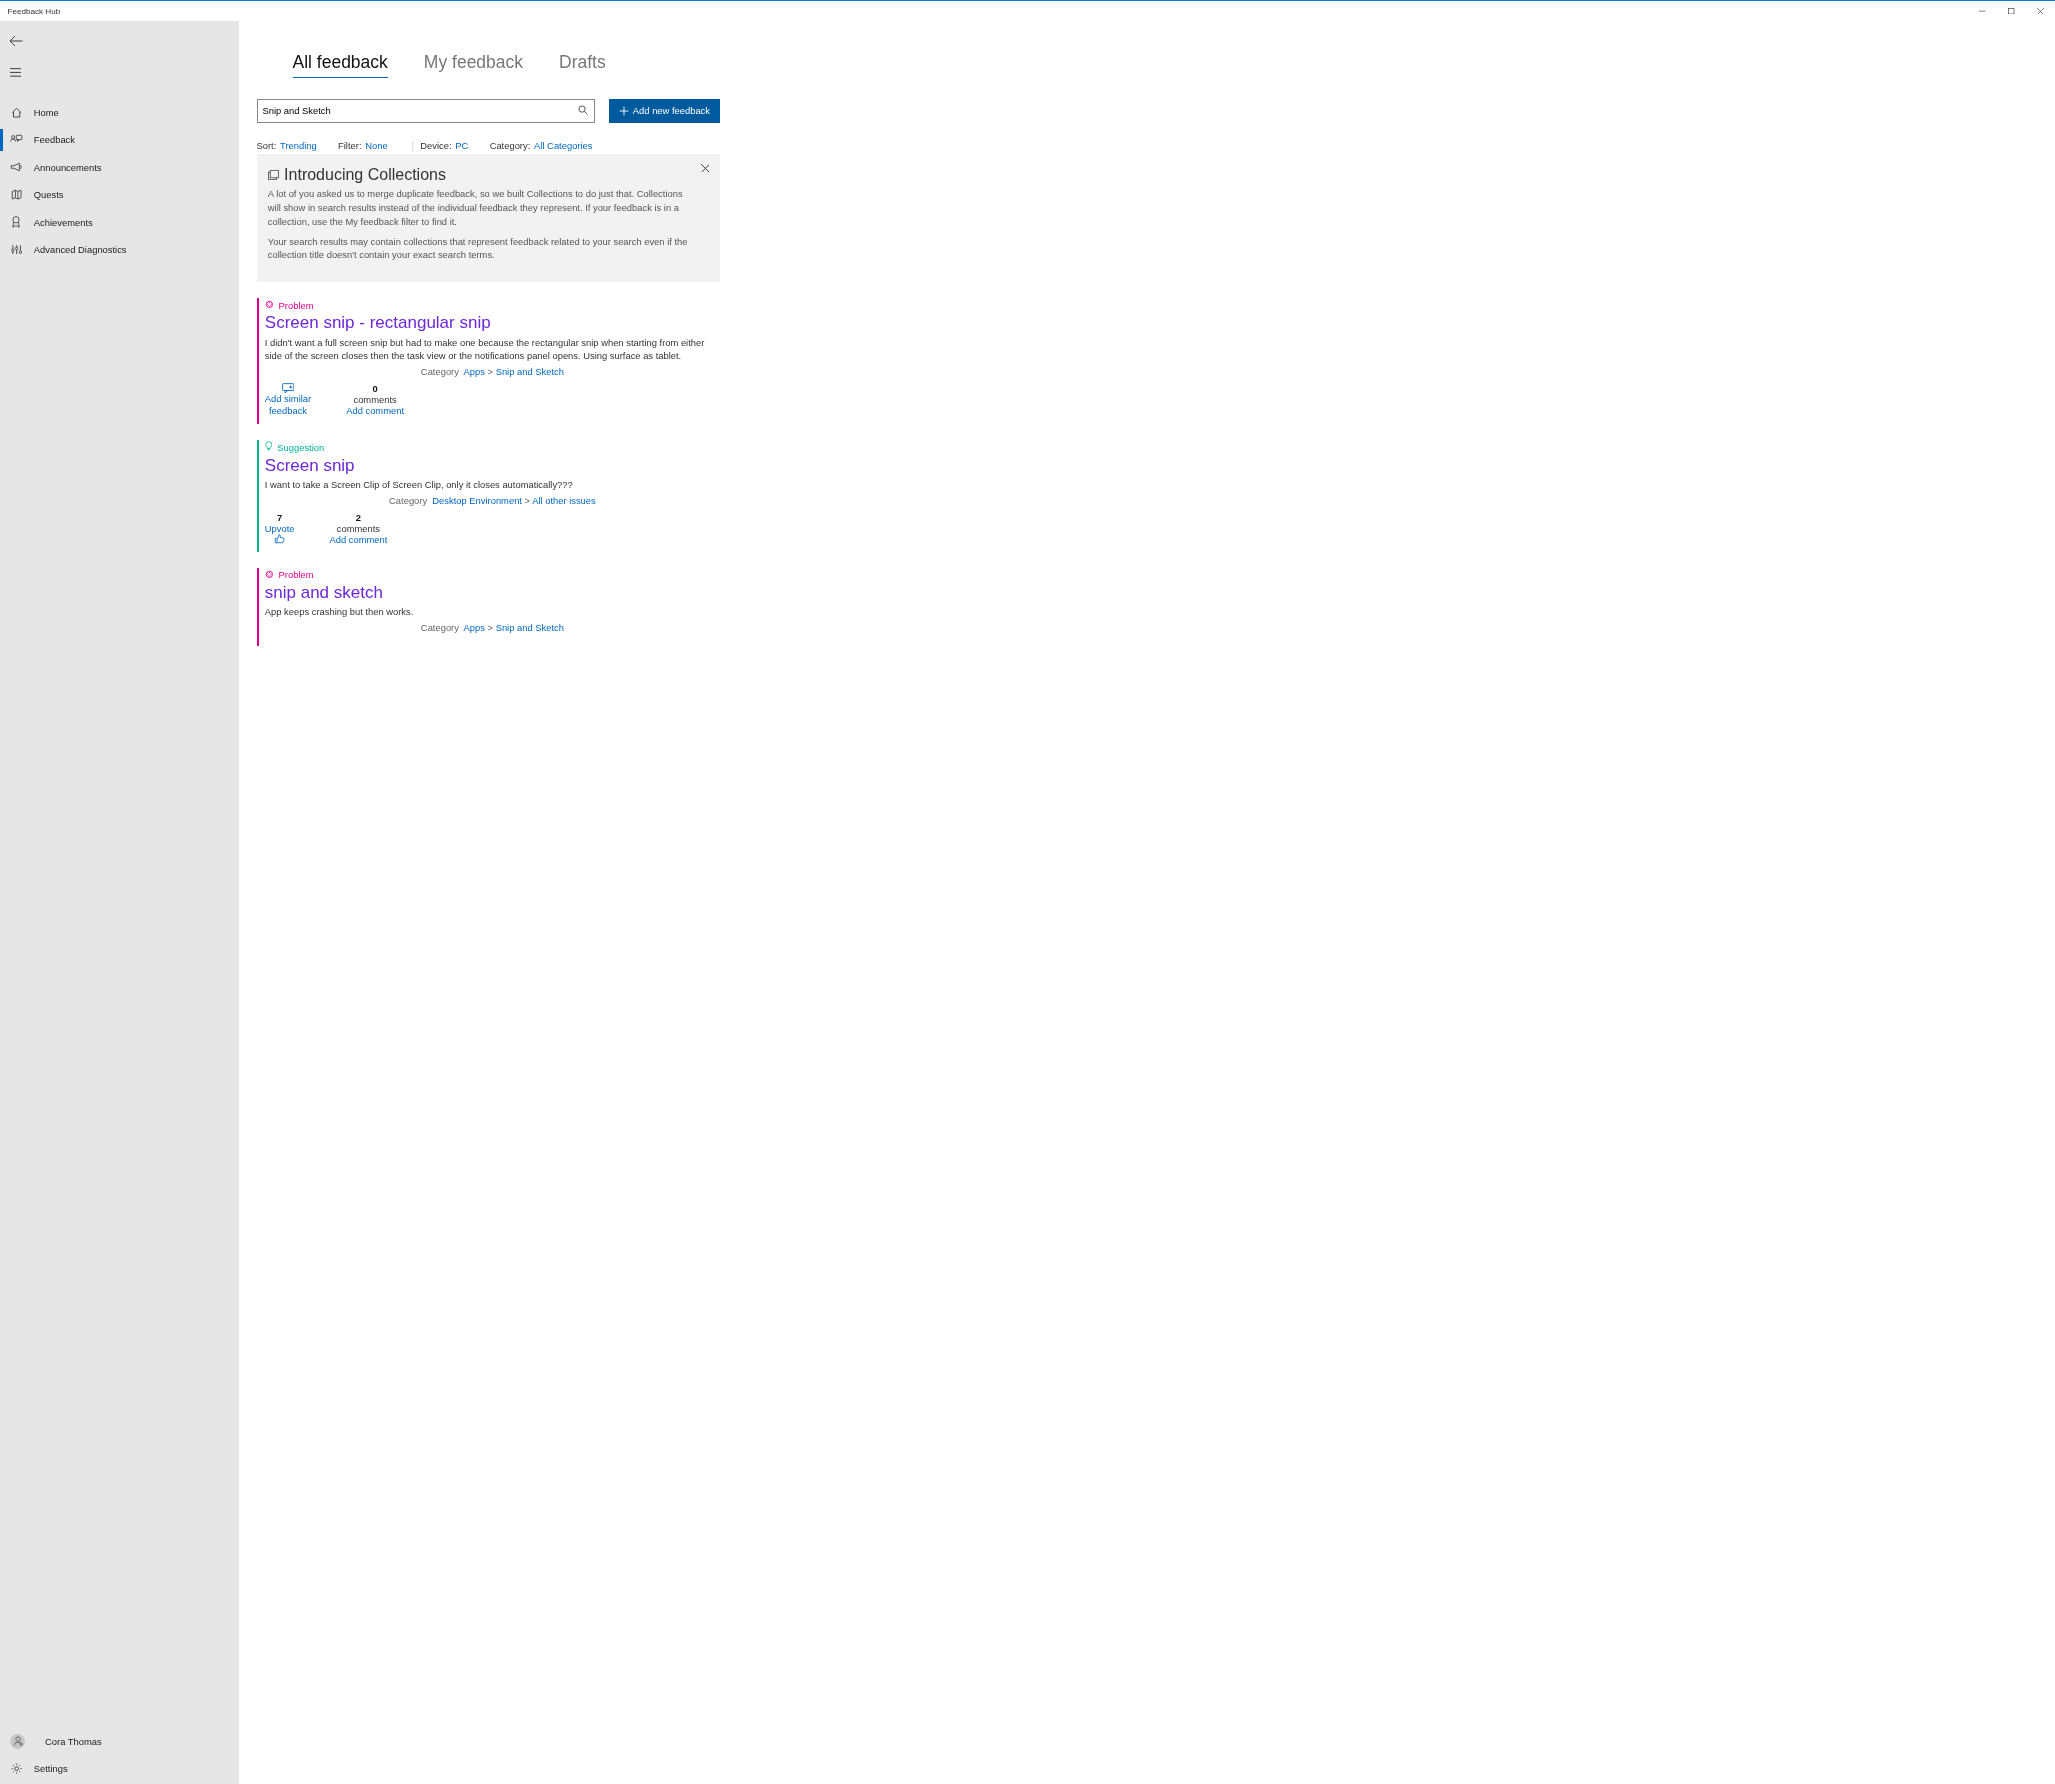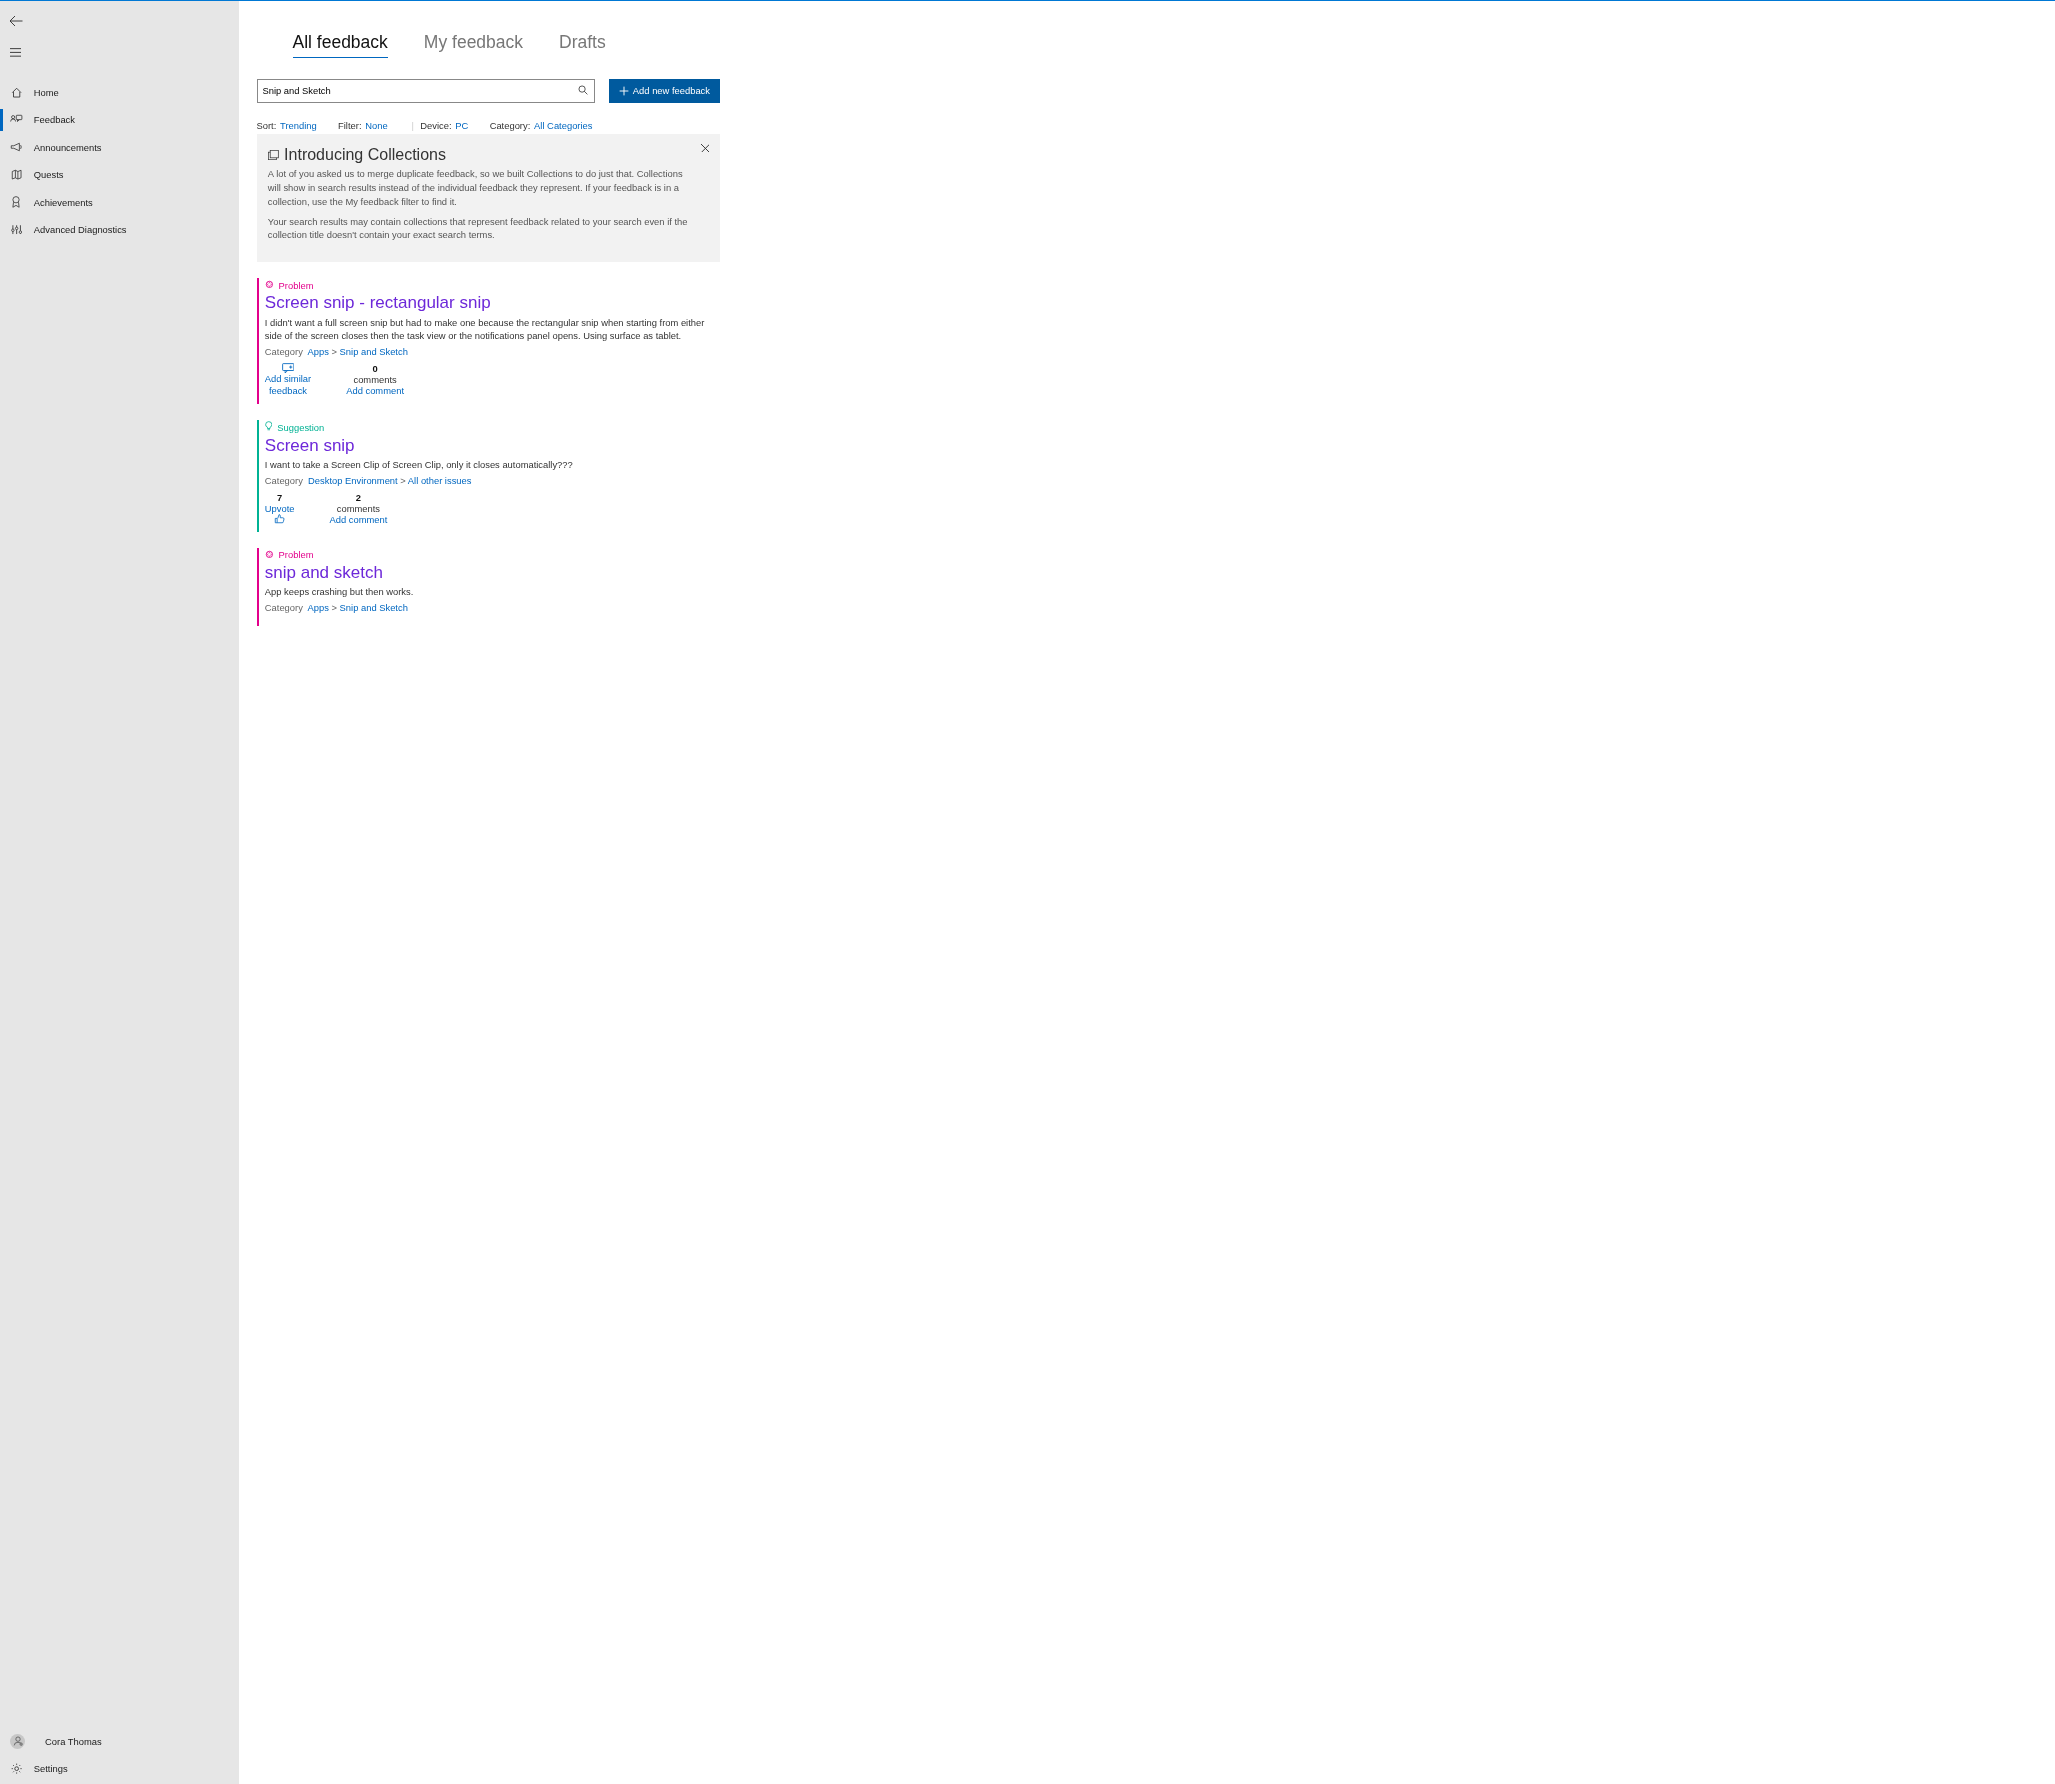--- a/index.html
+++ b/index.html
@@ -39,34 +39,54 @@
   .banner .btitle { font-size: 16px; color: #333; display: flex; align-items: center; gap: 5px; margin-bottom: 3.8px; }
   .banner p { font-size: 9.4px; color: #555; margin-bottom: 6.3px; line-height: 1.45; }
   .feed-item { border-left: 2.5px solid; padding: 1.3px 0 6.3px 6.3px; margin-bottom: 16.3px; }
   .feed-item.problem { border-color: #e3008c; }
   .feed-item.suggestion { border-color: #00b294; }
   .kind { font-size: 9.4px; display: flex; align-items: center; gap: 5px; margin-bottom: 2.5px; }
   .kind.problem { color: #e3008c; }
   .kind.suggestion { color: #00b294; }
   .ftitle { font-size: 17px; color: #6d28d9; margin-bottom: 2.5px; font-weight: 400; }
   .fdesc { font-size: 9.4px; color: #333; margin-bottom: 3.8px; line-height: 1.4; }
-  .fcat { font-size: 9.4px; color: #666; margin-bottom: 6.3px; }
+  .fcat { font-size: 9.4px; color: #666; margin-bottom: 6.3px; text-align: center; }
   .fcat a { color: #0067c0; cursor: pointer; }
   .factions { display: flex; gap: 35px; align-items: flex-start; }
   .faction { display: flex; flex-direction: column; align-items: center; cursor: pointer; }
   .faction .count { font-weight: 600; font-size: 9.4px; color: #111; }
   .faction .sub { font-size: 9.4px; color: #333; }
   .faction .link { color: #0067c0; font-size: 9.4px; }
   .faction .link-top { color: #0067c0; font-size: 9.4px; text-align:center; line-height:1.3; }
   .iconsvg { flex-shrink: 0; }
 </style>
 </head>
 <body>
 
 <div class="window">
+  <div class="titlebar">
+    <span class="title">Feedback Hub</span>
+    <div class="winbtns">
+      <div class="winbtn">
+          <svg class="iconsvg" width="6.3" height="6.3" viewBox="0 0 10 10">
+            <path d="M0 5 H10" stroke="#333" stroke-width="1"></path>
+          </svg>
+        </div>
+      <div class="winbtn">
+          <svg class="iconsvg" width="6.3" height="6.3" viewBox="0 0 10 10">
+            <rect x="0.5" y="0.5" width="9" height="9" fill="none" stroke="#333" stroke-width="1"></rect>
+          </svg>
+        </div>
+      <div class="winbtn close">
+          <svg class="iconsvg" width="6.9" height="6.9" viewBox="0 0 11 11">
+            <path d="M0 0 L11 11 M11 0 L0 11" stroke="#333" stroke-width="1"></path>
+          </svg>
+        </div>
+    </div>
+  </div>
 
   <div class="body">
     <div class="sidebar">
       <div class="side-top">
         <div class="back">
           <svg class="iconsvg" width="12.5" height="10" viewBox="0 0 20 16">
               <path d="M8 0 L0 8 L8 16 M0 8 H20" stroke="#333" stroke-width="1.5" fill="none"></path>
             </svg>
         </div>
         <div class="hamburger">

